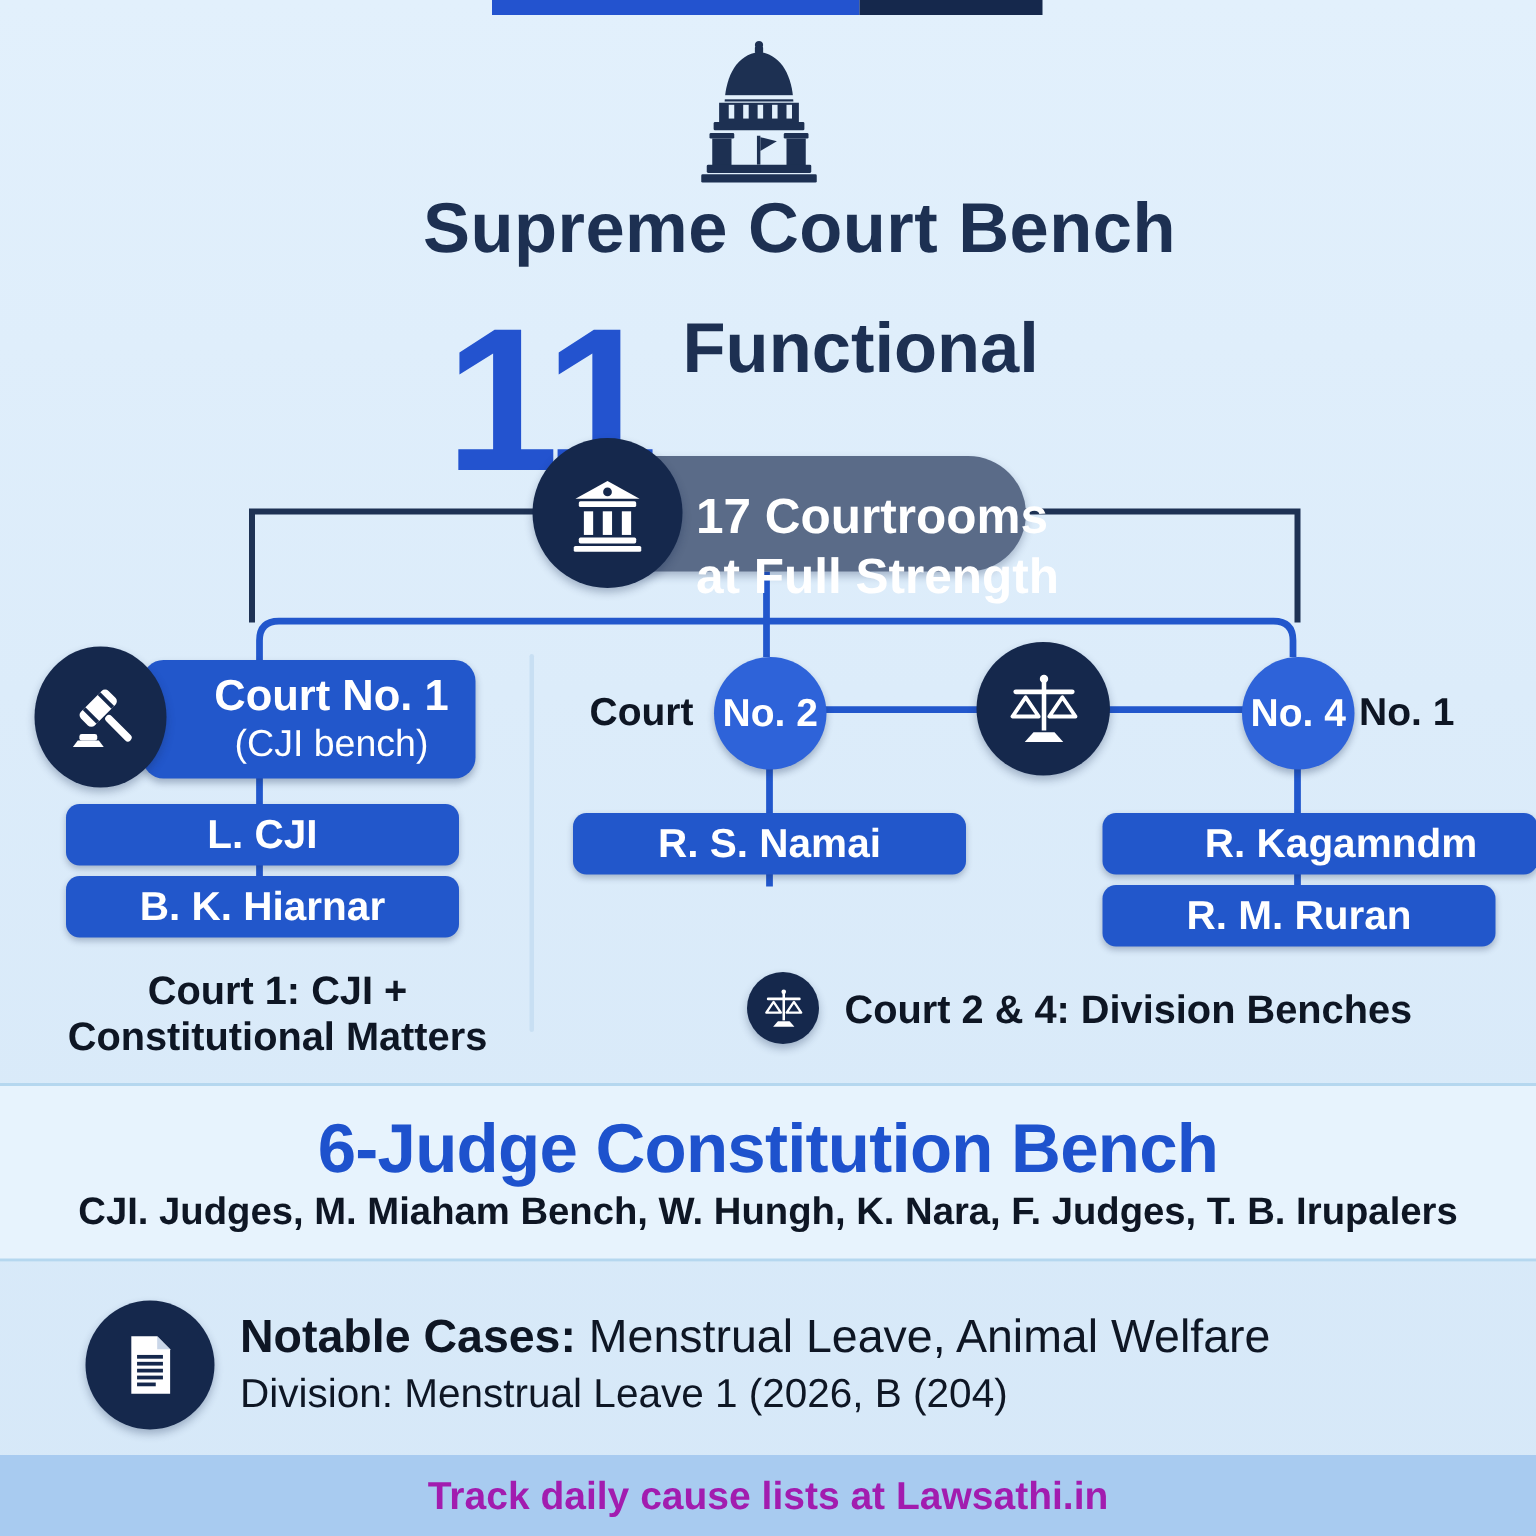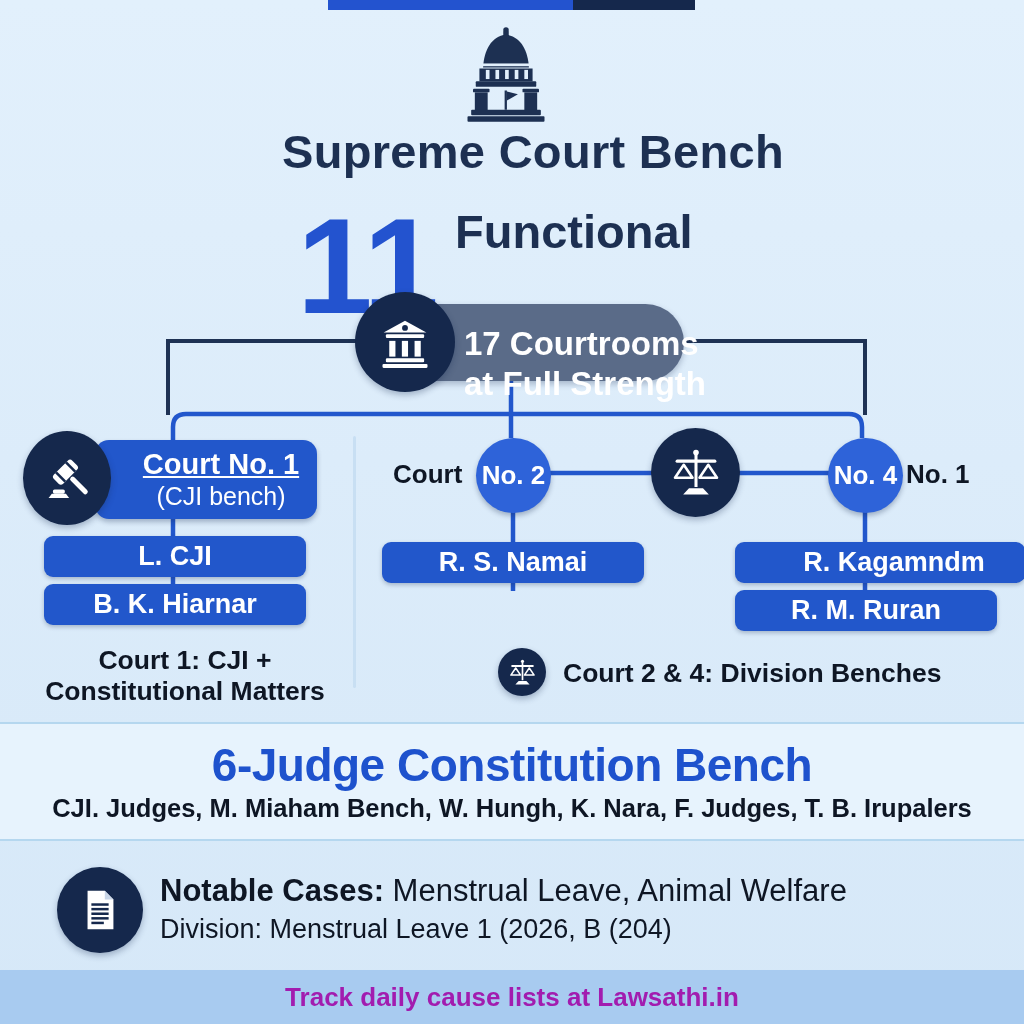--- a/index.html
+++ b/index.html
@@ -18,21 +18,21 @@
   .abs{position:absolute;}
   .topbar{top:0;height:10px;}
   .title{left:42px;top:124px;width:982px;text-align:center;font-size:47px;font-weight:800;color:var(--navy);letter-spacing:.3px;}
   .big-num{left:297px;top:198px;font-size:136px;line-height:1;font-weight:800;color:var(--accent);letter-spacing:-2px;}
   .count-label{left:455px;top:202px;font-size:47px;line-height:1.26;font-weight:800;color:var(--navy);}
   .pill{left:374px;top:304px;width:310px;height:77px;border-radius:40px;background:var(--pill);box-shadow:0 3px 6px rgba(20,40,80,.28);}
   .pill-text{left:464px;top:312px;font-size:33px;line-height:1.22;font-weight:700;color:#fff;margin-top:12px;}
   .icon-circle{border-radius:50%;background:var(--navy-deep);display:flex;align-items:center;justify-content:center;box-shadow:0 3px 6px rgba(20,40,80,.3);}
   .blue-box{background:var(--bar-blue);border-radius:14px;box-shadow:0 3px 5px rgba(20,40,80,.3);color:#fff;}
   .court1-box{left:95px;top:440px;width:222px;height:79px;display:flex;flex-direction:column;justify-content:center;align-items:center;padding-left:30px;box-sizing:border-box;}
-  .court1-title{font-size:29px;font-weight:800;line-height:1.15;text-decoration:underline;}
+  .court1-title{font-size:29px;font-weight:800;line-height:1.15;}
   .court1-sub{font-size:25px;font-weight:400;line-height:1.15;}
   .judge-bar{width:262px;height:41px;border-radius:9px;background:var(--bar-blue);box-shadow:0 2px 4px rgba(20,40,80,.28);
     color:#fff;font-size:27px;font-weight:800;display:flex;align-items:center;justify-content:center;}
   .num-circle{width:75px;height:75px;border-radius:50%;background:var(--circle-blue);box-shadow:0 3px 5px rgba(20,40,80,.3);
     color:#fff;font-size:26px;font-weight:800;display:flex;align-items:center;justify-content:center;}
   .side-label{font-size:26px;font-weight:800;color:var(--dark-text);}
   .caption{font-size:26.5px;font-weight:800;color:var(--dark-text);line-height:1.18;text-align:center;}
   .divider{left:353px;top:436px;width:3px;height:252px;background:var(--divider);border-radius:2px;}
   .section{left:0;top:722px;width:1024px;height:119px;background:var(--section-bg);
     border-top:2px solid var(--section-border);border-bottom:2px solid var(--section-border);box-sizing:border-box;}

